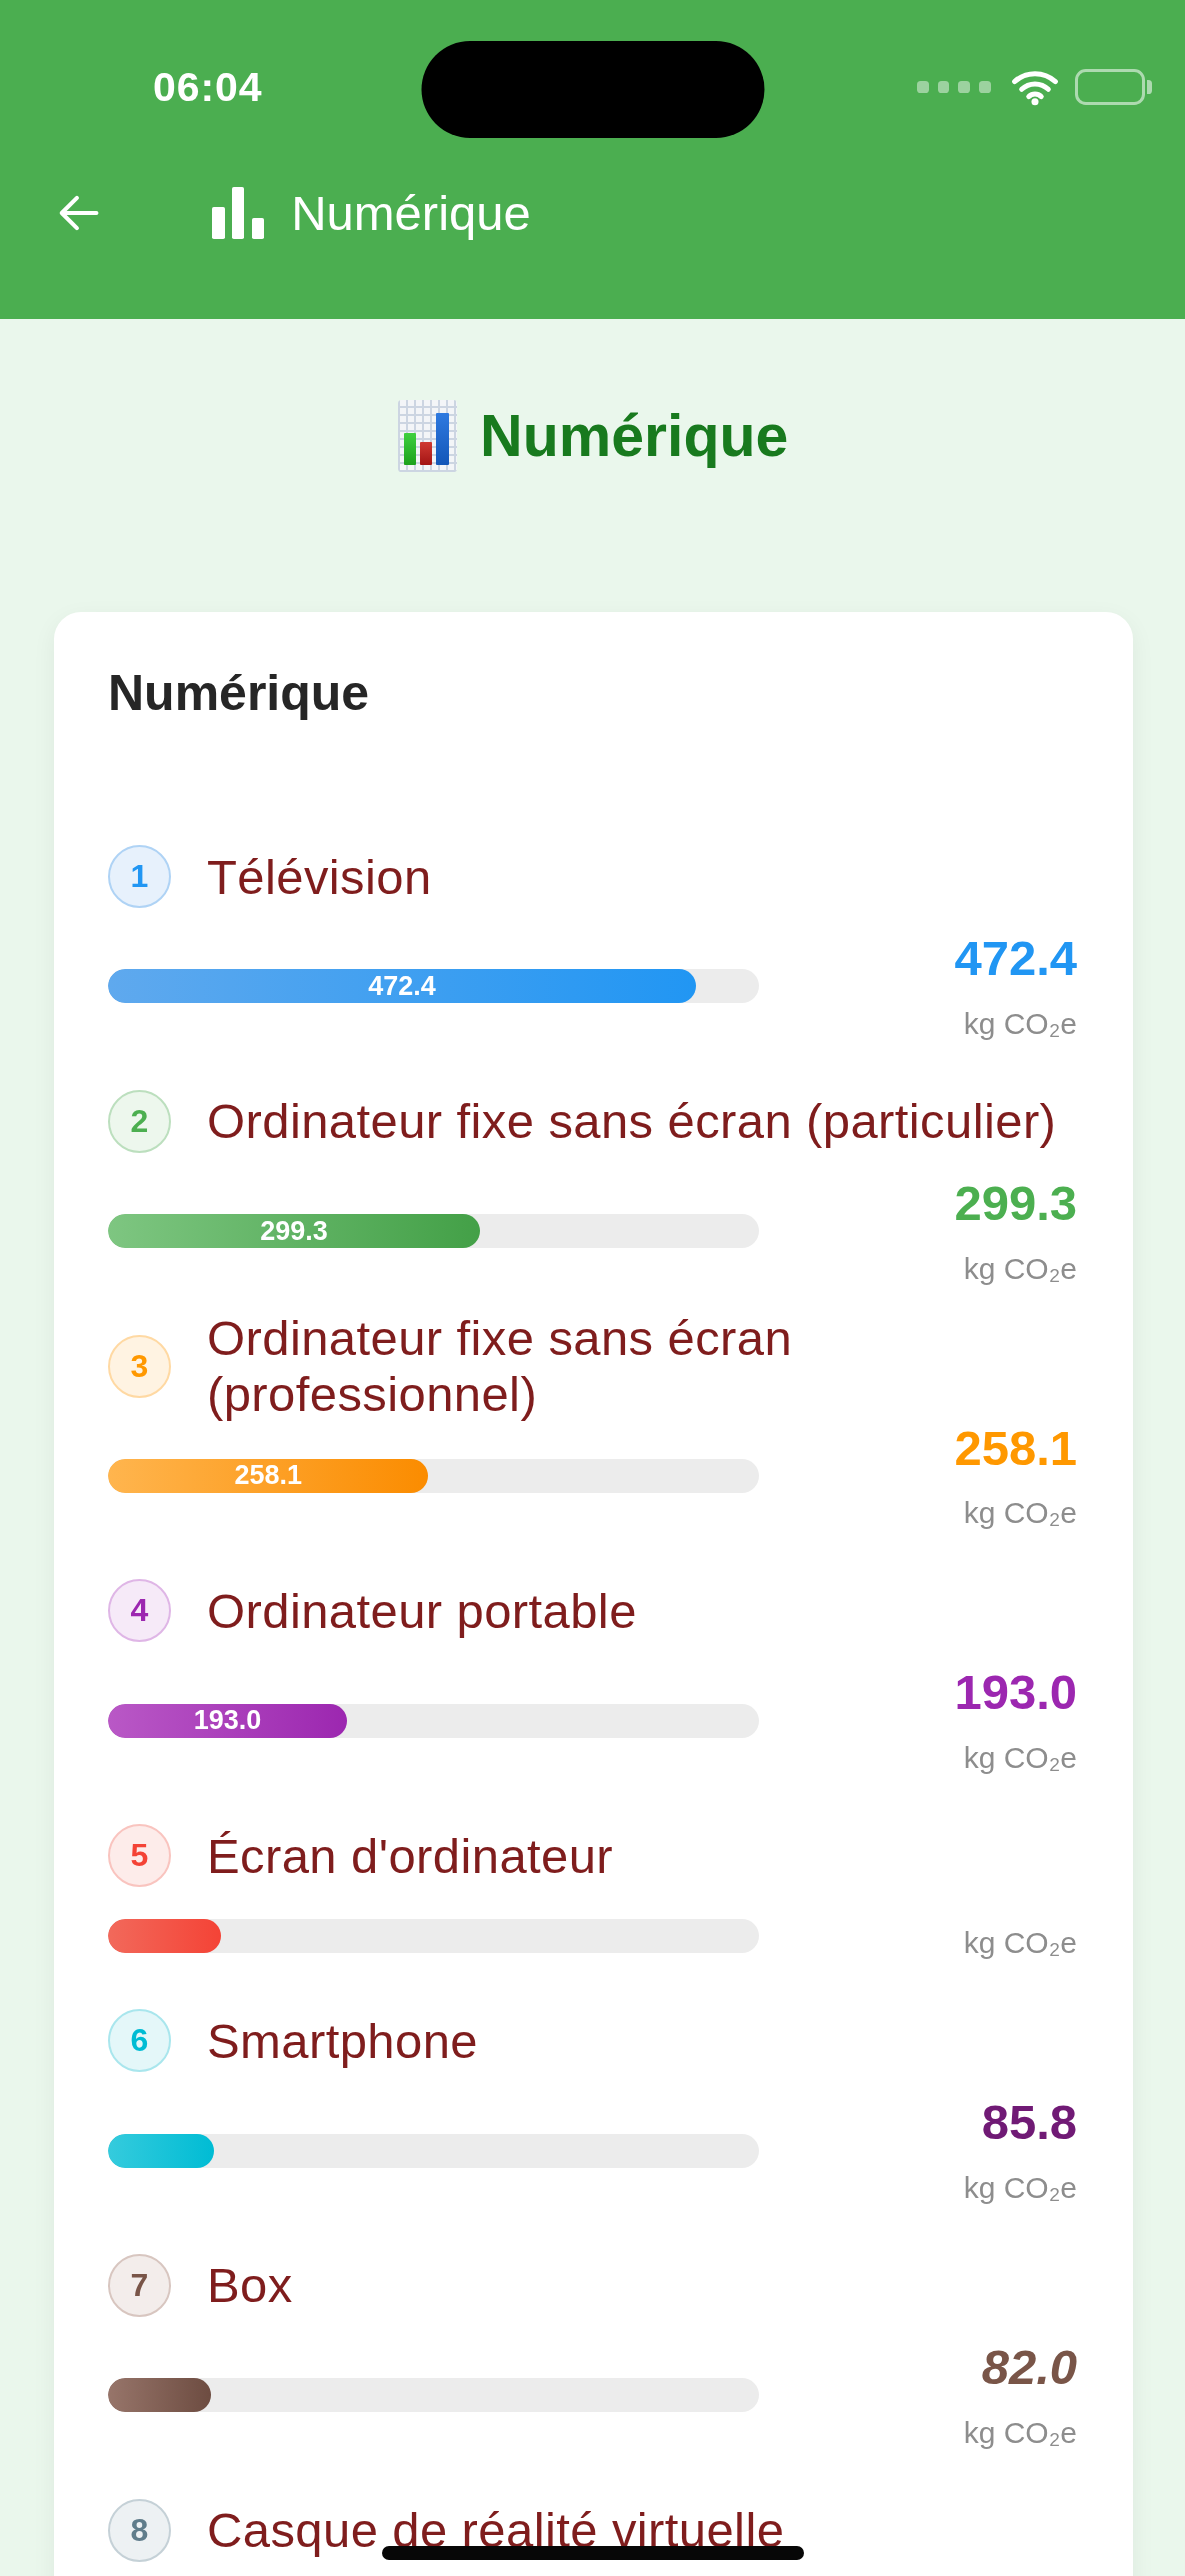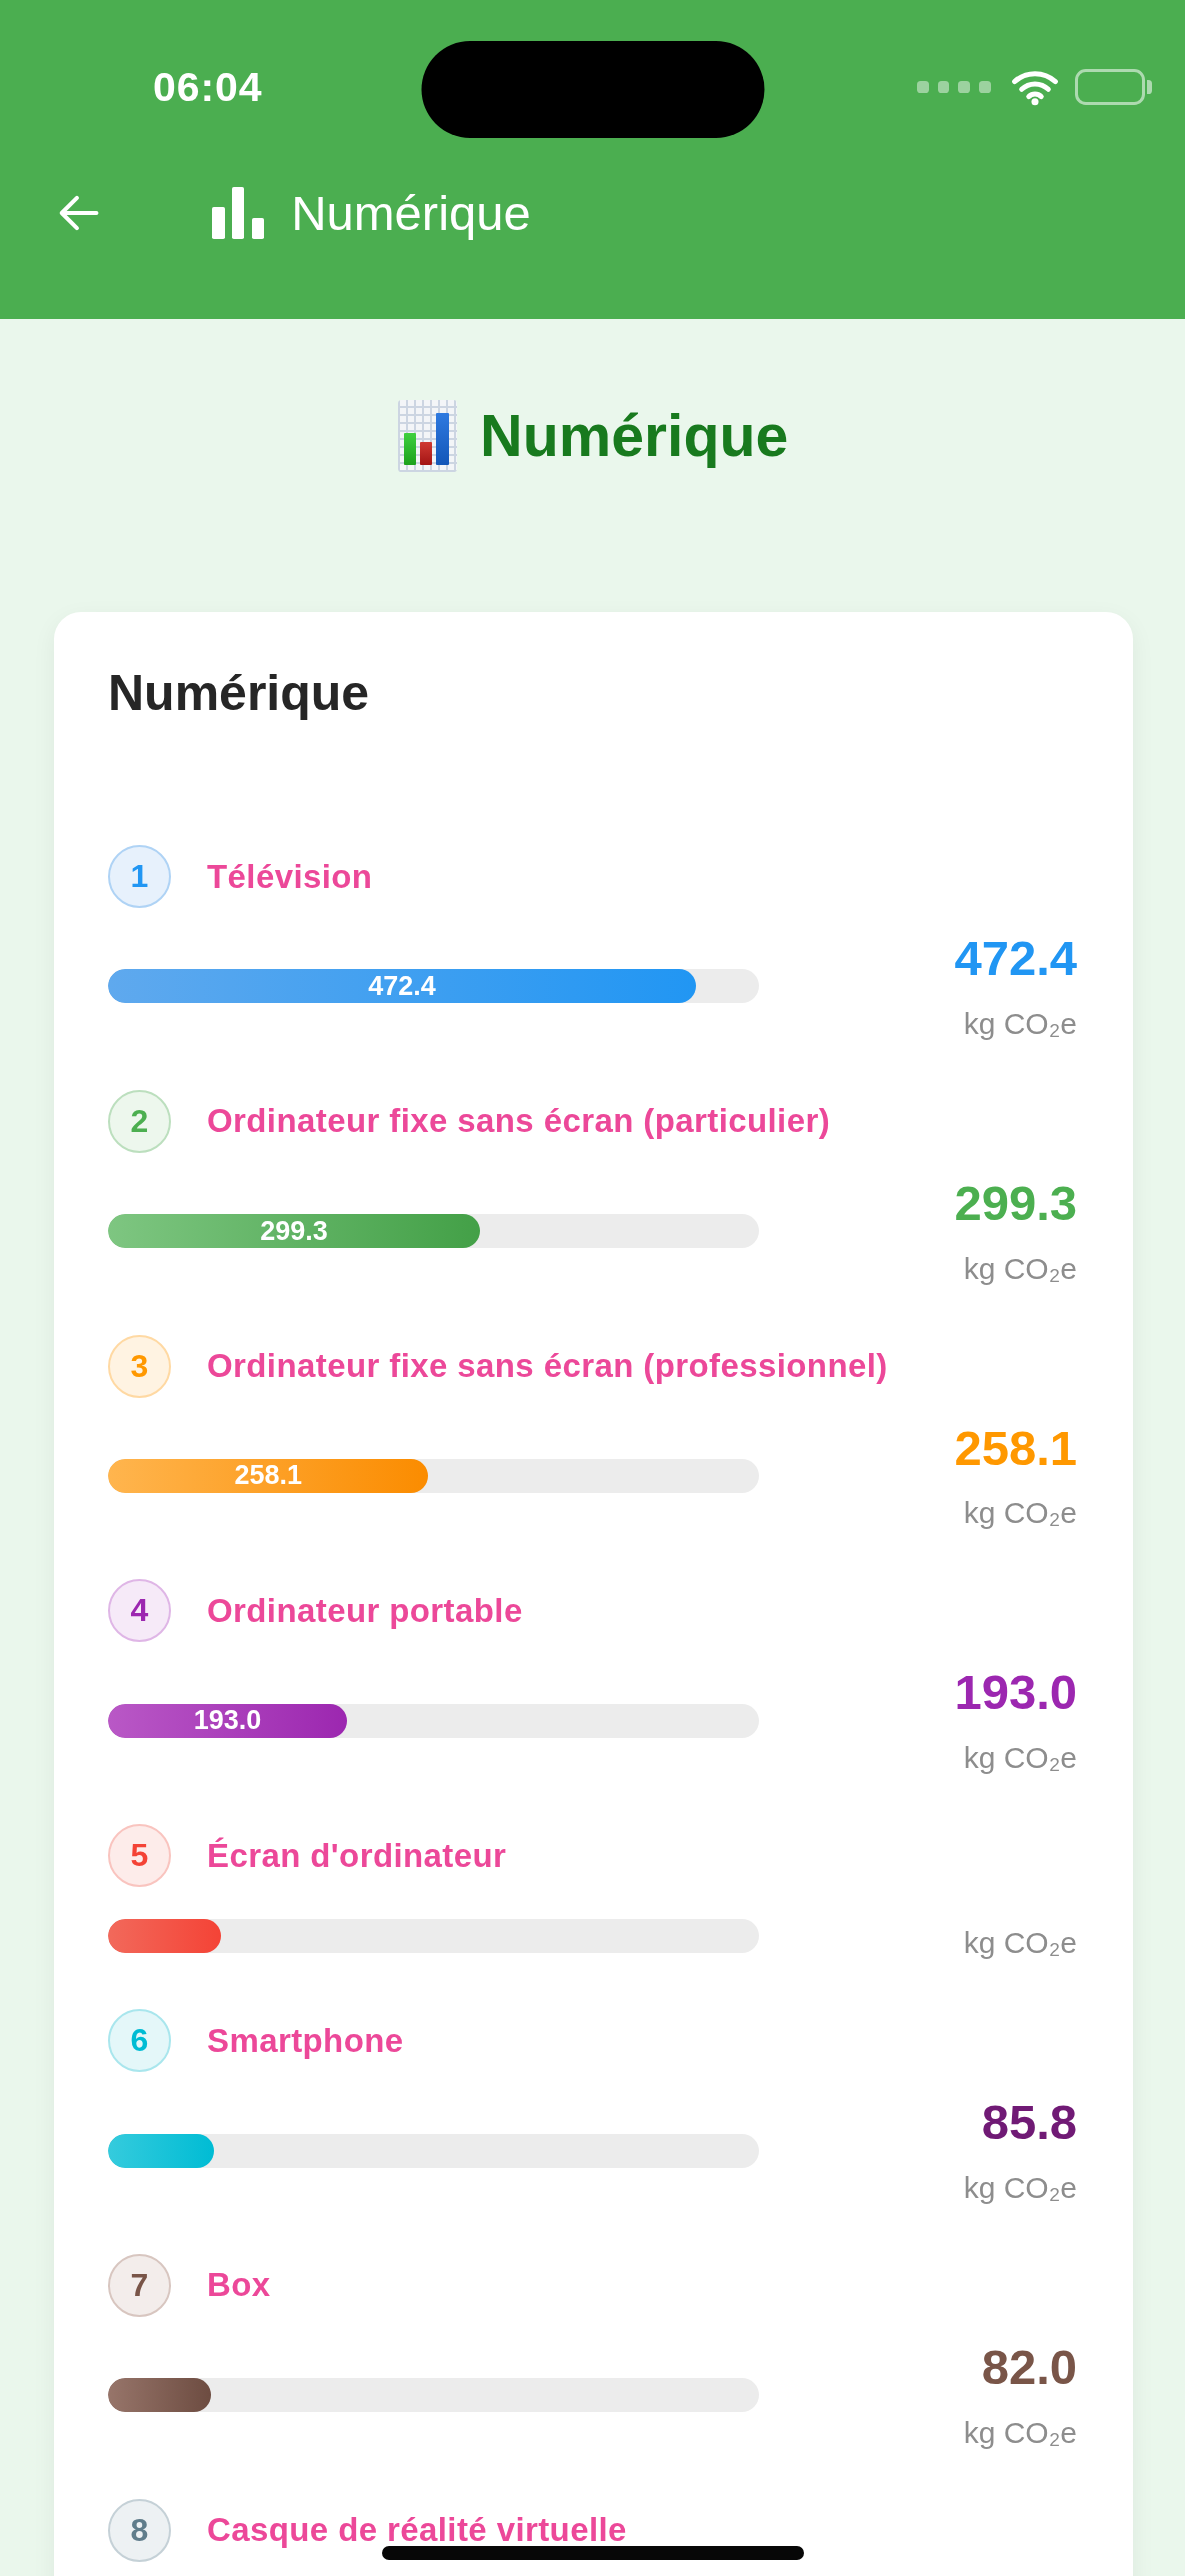--- a/index.html
+++ b/index.html
@@ -49,21 +49,21 @@
 
   
   .card { background:#fff; border-radius:27px; margin:135px 53px 0 54px;
           padding:52px 56px 108px 54px; box-shadow:0 7.2px 25px rgba(0,0,0,.06); }
   .card-title { font-size:50px; font-weight:bold; color:#262626; margin-bottom:122px; }
 
   .item-head { display:flex; align-items:center; gap:36px; height:65px; }
   .rank-circle { width:63px; height:63px; border-radius:50%; border:2.7px solid;
                  display:flex; align-items:center; justify-content:center;
                  font-size:32px; font-weight:bold; flex:0 0 63px; }
-  .item-label { font-size:33px; color:#ec4899; font-weight:bold; letter-spacing:0.4px; }
+  .item-label { font-size:49px; color:#7f1d1d; font-weight:normal; letter-spacing:0.4px; }
 
   .item-bar-row { display:flex; align-items:center; margin-top:25px; margin-bottom:50px; }
   .bar-track { flex:1; height:34px; background:#ECECEC; border-radius:17px;
                position:relative; overflow:hidden; }
   .bar-fill { height:100%; border-radius:17px; display:flex; align-items:center; justify-content:center; }
   .bar-label { color:#fff; font-size:27px; font-weight:bold; white-space:nowrap; }
   .value-block { width:296px; margin-left:21.6px; text-align:right;
                  display:flex; flex-direction:column; gap:10.8px; }
   .value { font-size:49px; font-weight:bold; line-height:1; }
   .unit { font-size:30px; color:#8D8D8D; line-height:1;margin-top:15px; }
@@ -247,21 +247,21 @@
       </div>
       <div class="item-label">Box</div>
     </div>
     <div class="item-bar-row">
       <div class="bar-track">
         <div class="bar-fill" style="width: 15.8%; background: linear-gradient(90deg, rgb(151, 117, 106), rgb(109, 76, 65));">
           <span class="bar-label"></span>
         </div>
       </div>
       <div class="value-block">
-        <div class="value" style="color: rgb(121, 85, 72);">82.0</div>
+        <div class="value" style="color: rgb(121, 85, 72); font-style: italic;">82.0</div>
         <div class="unit">kg CO₂e</div>
       </div>
     </div>
   </div>
       <div class="item">
     <div class="item-head">
       <div class="rank-circle" style="background: rgb(237, 241, 243); border-color: rgb(197, 209, 215); color: rgb(96, 125, 139);">
         <span>8</span>
       </div>
       <div class="item-label">Casque de réalité virtuelle</div>

